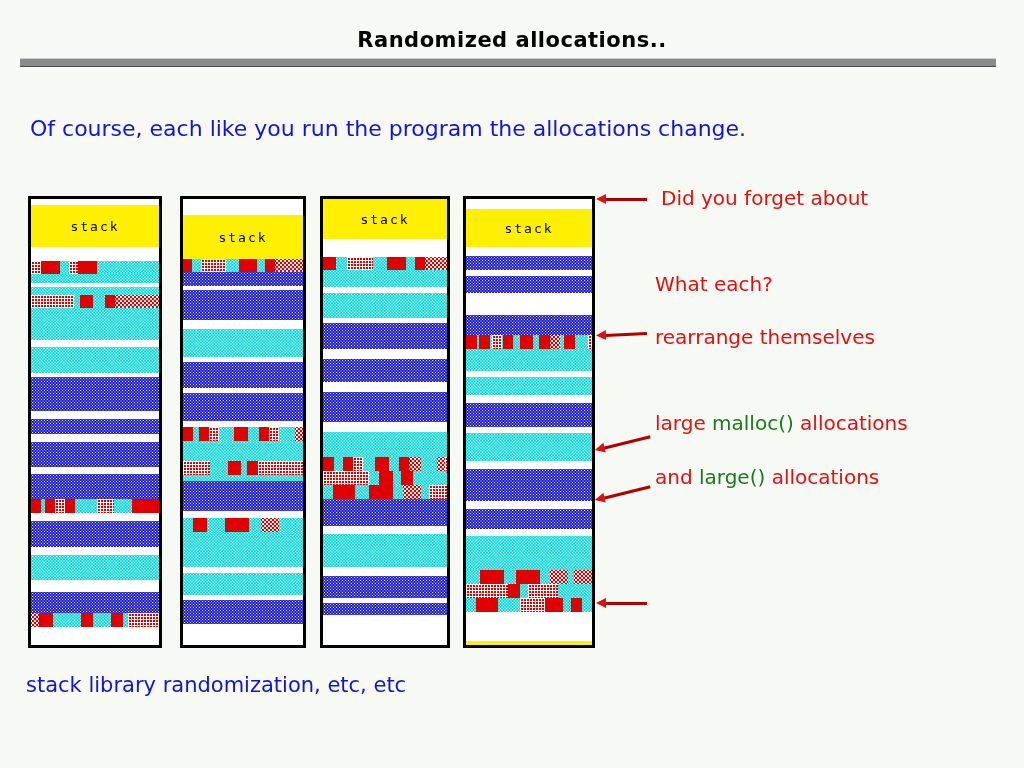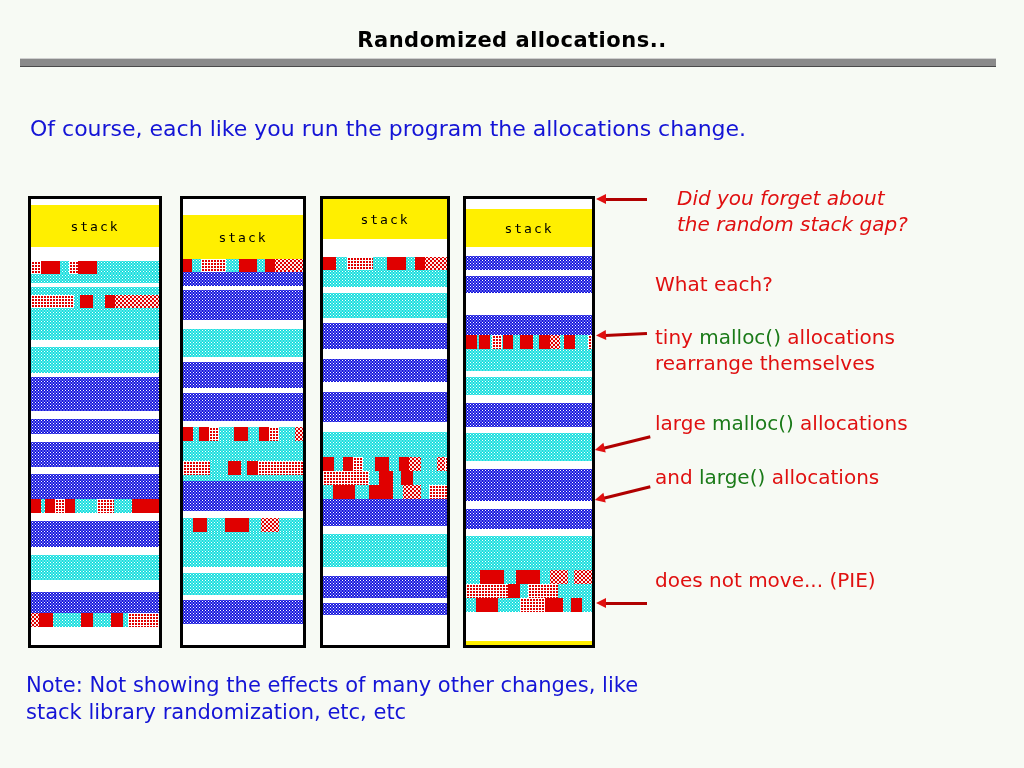--- a/index.html
+++ b/index.html
@@ -360,54 +360,48 @@
         <div class="chunk grid" style="left: 54px; width: 9px;"></div>
         <div class="chunk grid" style="left: 63px; width: 16px;"></div>
         <div class="chunk" style="left: 79px; width: 18px;"></div>
         <div class="chunk" style="left: 105px; width: 11px;"></div>
       </div>
       <div class="band white" style="top: 413px; height: 29px;"></div>
       <div class="band program" style="top: 442px; height: 104px;"></div>
     </div>
   </div>
 
-<div class="anno" style="left:677px; top:186px;font-style:italic;">
+<div class="anno" style="left:661px; top:186px;">
   <div>Did you forget about</div>
-  <div>the random stack gap?</div>
 </div>
 
 <div class="anno" style="left:655px; top:272px;">
   <div>What each?</div>
 </div>
 
 <div class="anno" style="left:655px; top:325px;">
-  <div>
-    <span>tiny </span><span class="fn">malloc()</span><span> allocations</span>
-  </div>
   <div>rearrange themselves</div>
 </div>
 
 <div class="anno" style="left:655px; top:411px;">
   <div>
     <span>large </span><span class="fn">malloc()</span><span> allocations</span>
   </div>
 </div>
 
 <div class="anno" style="left:655px; top:465px;">
   <div>
     <span>and </span><span class="fn">large()</span><span> allocations</span>
   </div>
 </div>
 
 <div class="anno" style="left:655px; top:568px;">
-  <div>does not move... (PIE)</div>
 </div>
 
 <div class="arrow" style="left:605px; top:198px; width:42px;"></div>
 <div class="arrow" style="left:605px; top:333px; width:42px; transform:rotate(-3deg);"></div>
 <div class="arrow" style="left:603px; top:441px; width:48px; transform:rotate(-14deg);"></div>
 <div class="arrow" style="left:603px; top:491px; width:48px; transform:rotate(-14deg);"></div>
 <div class="arrow" style="left:605px; top:602px; width:42px;"></div>
 
 <div id="footnote">
-  <div>Note: Not showing the effects of many other changes, like</div>
   <div>stack library randomization, etc, etc</div>
 </div>
 
 </body></html>

